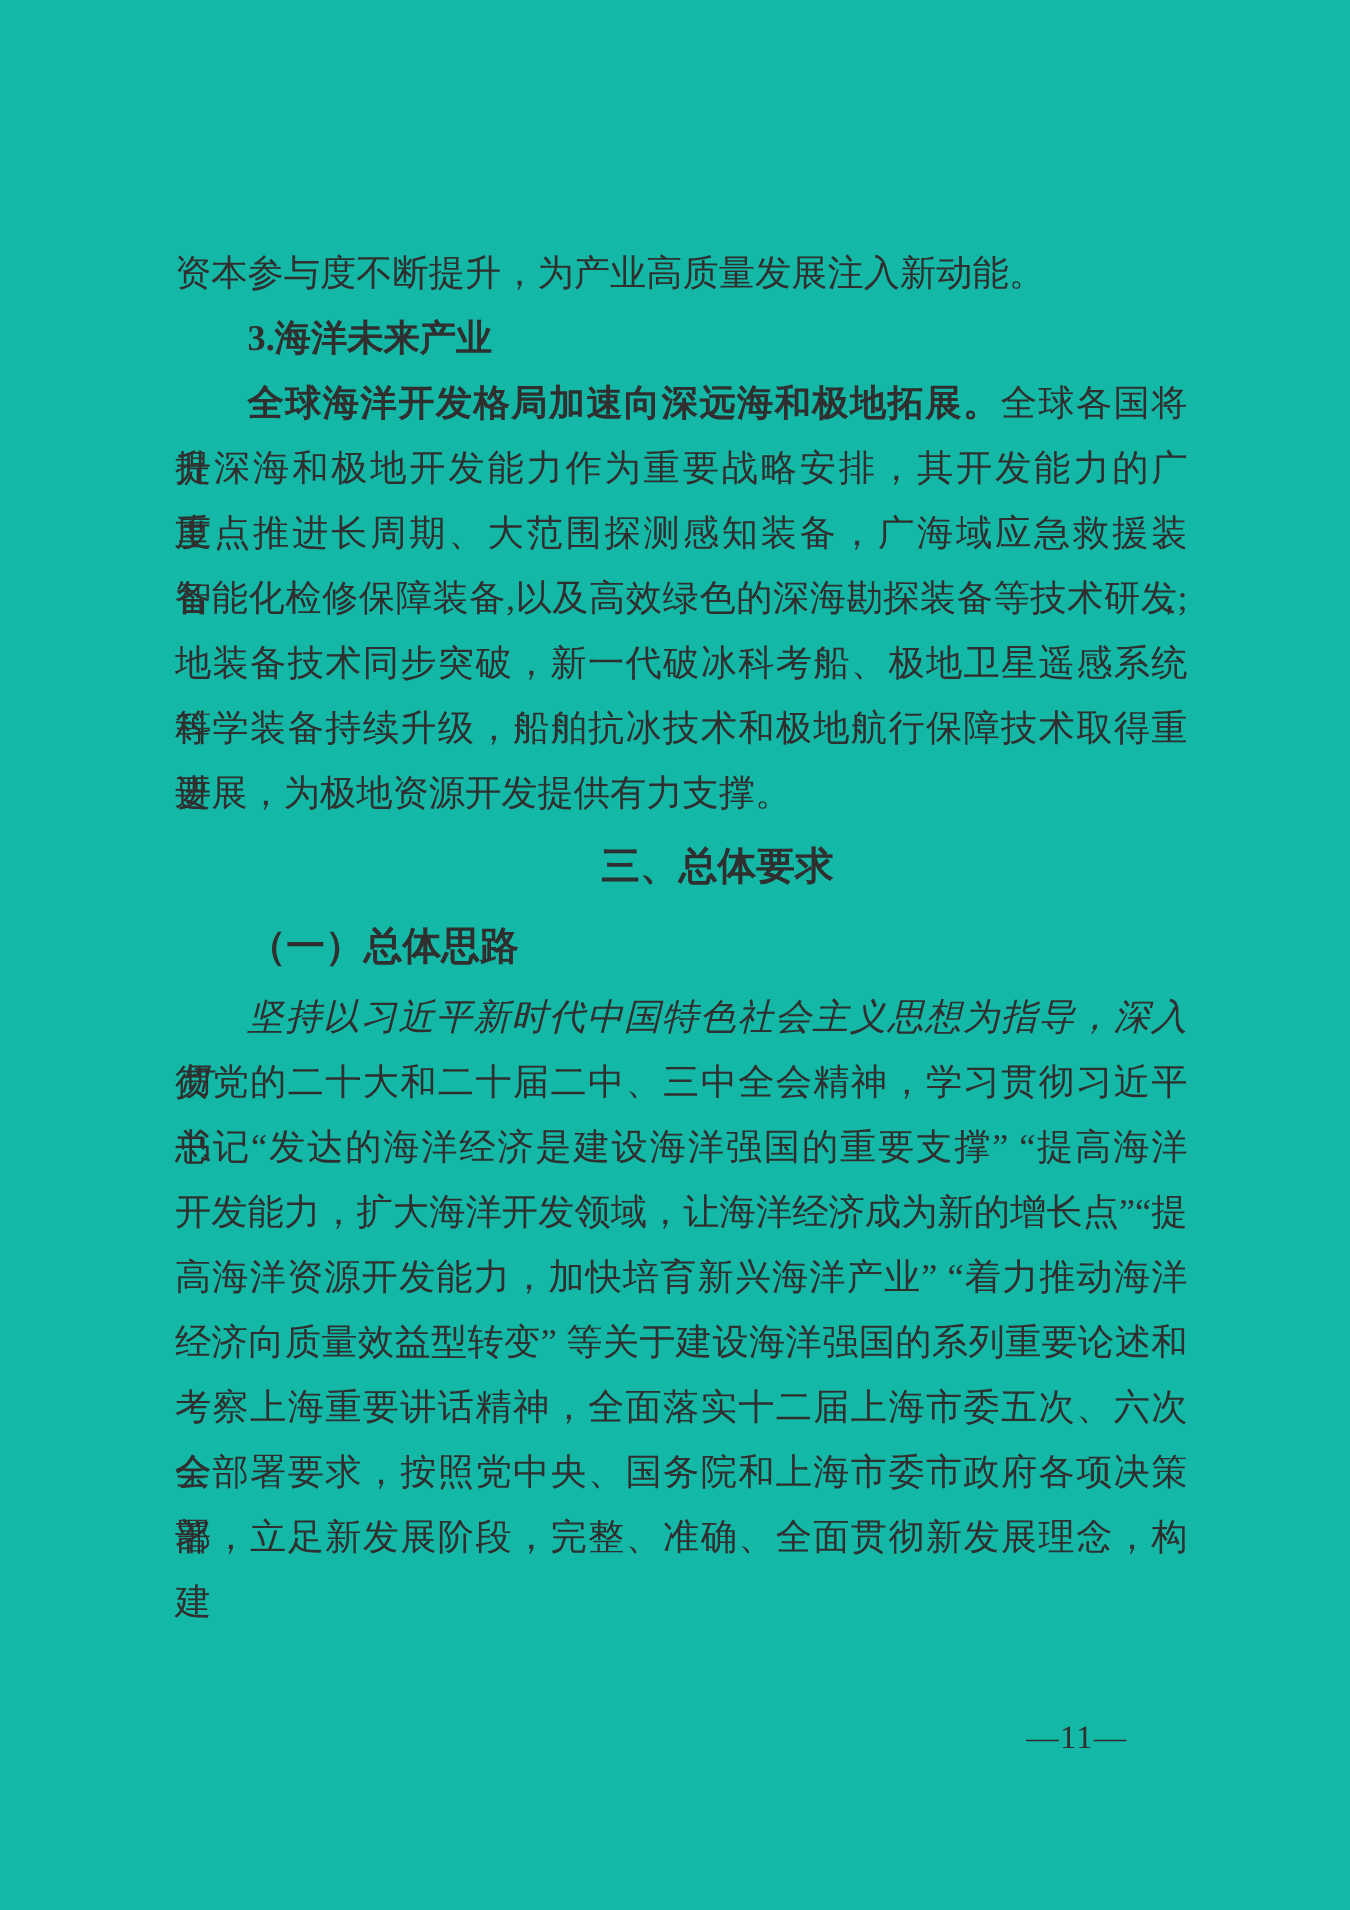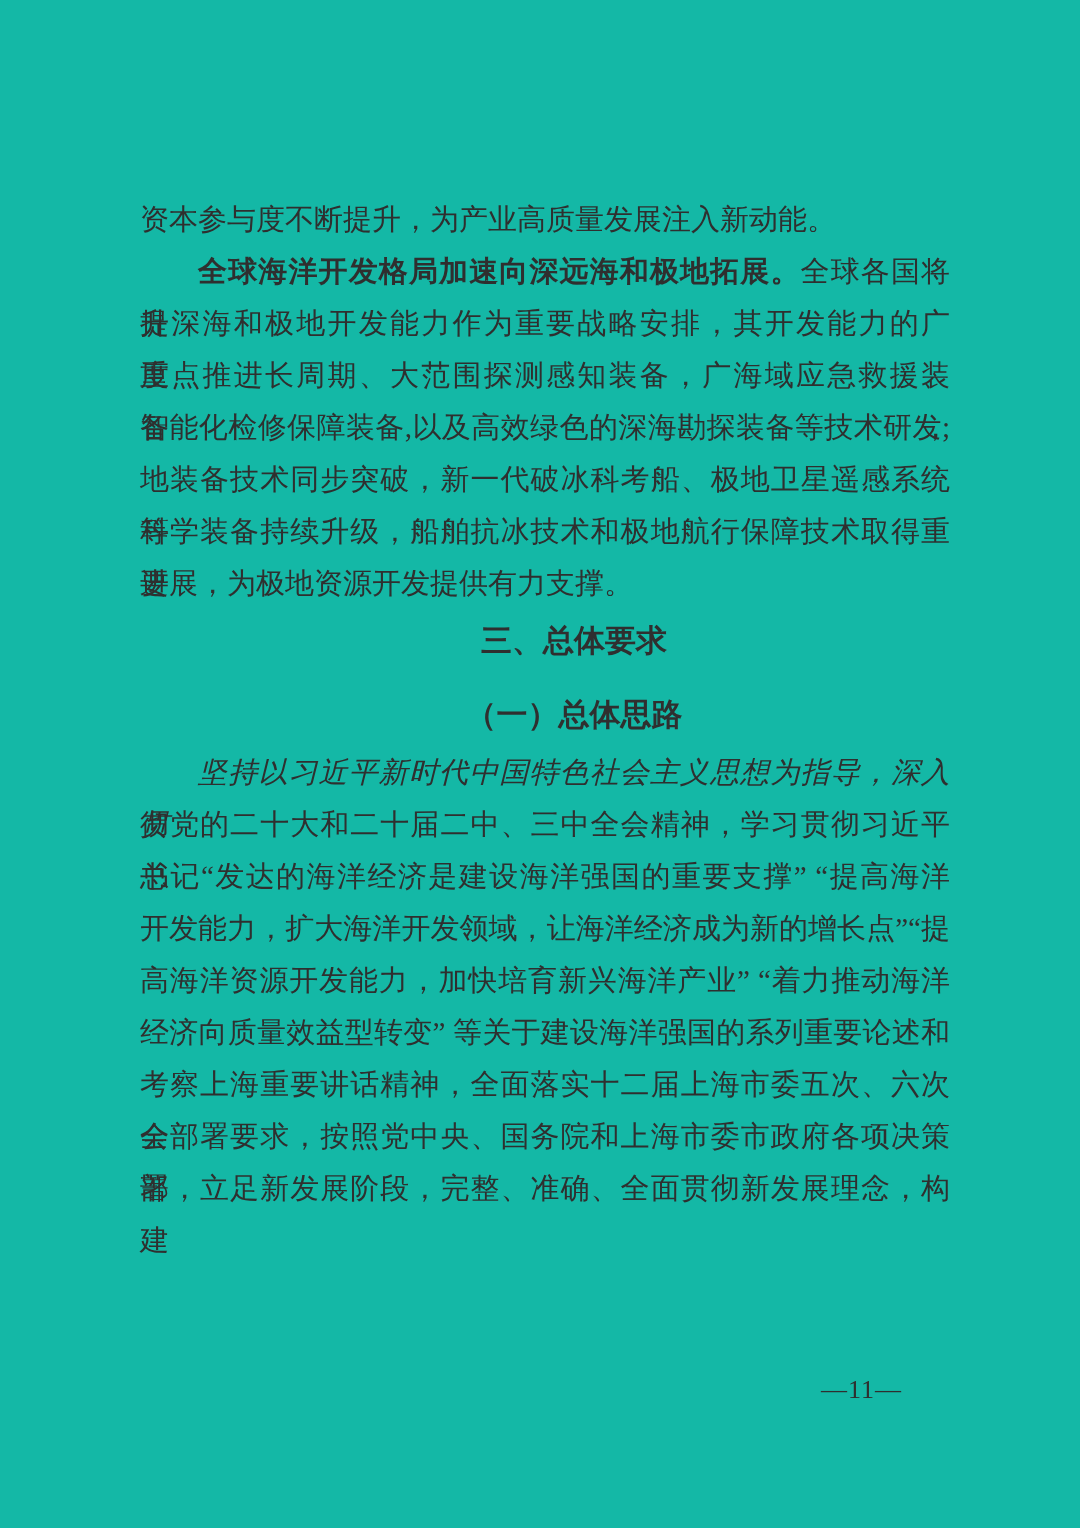--- a/index.html
+++ b/index.html
@@ -40,24 +40,23 @@
     font-weight: 700;
   }
   .heading1 {
     margin-top: 6px;
     font-family: "Liberation Sans", "DejaVu Sans", sans-serif;
     font-weight: 700;
     font-size: 31px;
     text-align: center;
   }
   .heading2 {
-    margin-top: 22px;
+    margin-top: 12px;
     font-weight: 700;
     font-size: 31px;
-    text-align: center;
   }
   .heading2 + .line {
     margin-top: 5px;
     font-style: italic;
   }
   .page-number {
     position: absolute;
     top: 1372px;
     right: 178px;
     font-size: 26px;
@@ -66,20 +65,21 @@
     letter-spacing: 1px;
     margin-left: 12px;
   }
 </style>
 </head>
 <body>
 
 <div class="page">
   <div class="textblock">
       <div class="line "><span>资本参与度不断提升，为产业高质量发展注入新动能。</span></div>
+      <div class="line  indent"><span class="bold">3.海洋未来产业</span></div>
       <div class="line  indent fill"><span class="bold">全球海洋开发格局加速向深远海和极地拓展。</span><span>全球各国将提</span></div>
       <div class="line  fill"><span>升深海和极地开发能力作为重要战略安排，其开发能力的广度、</span></div>
       <div class="line  fill"><span>重点推进长周期、大范围探测感知装备，广海域应急救援装备，</span></div>
       <div class="line  fill"><span>智能化检修保障装备,以及高效绿色的深海勘探装备等技术研发;</span></div>
       <div class="line  fill"><span>地装备技术同步突破，新一代破冰科考船、极地卫星遥感系统等</span></div>
       <div class="line  fill"><span>科学装备持续升级，船舶抗冰技术和极地航行保障技术取得重要</span></div>
       <div class="line "><span>进展，为极地资源开发提供有力支撑。</span></div>
       <div class="line heading1 indent"><span class="bold">三、总体要求</span></div>
       <div class="line heading2 indent"><span class="bold">（一）总体思路</span></div>
       <div class="line  indent fill"><span>坚持以习近平新时代中国特色社会主义思想为指导，深入贯</span></div>

